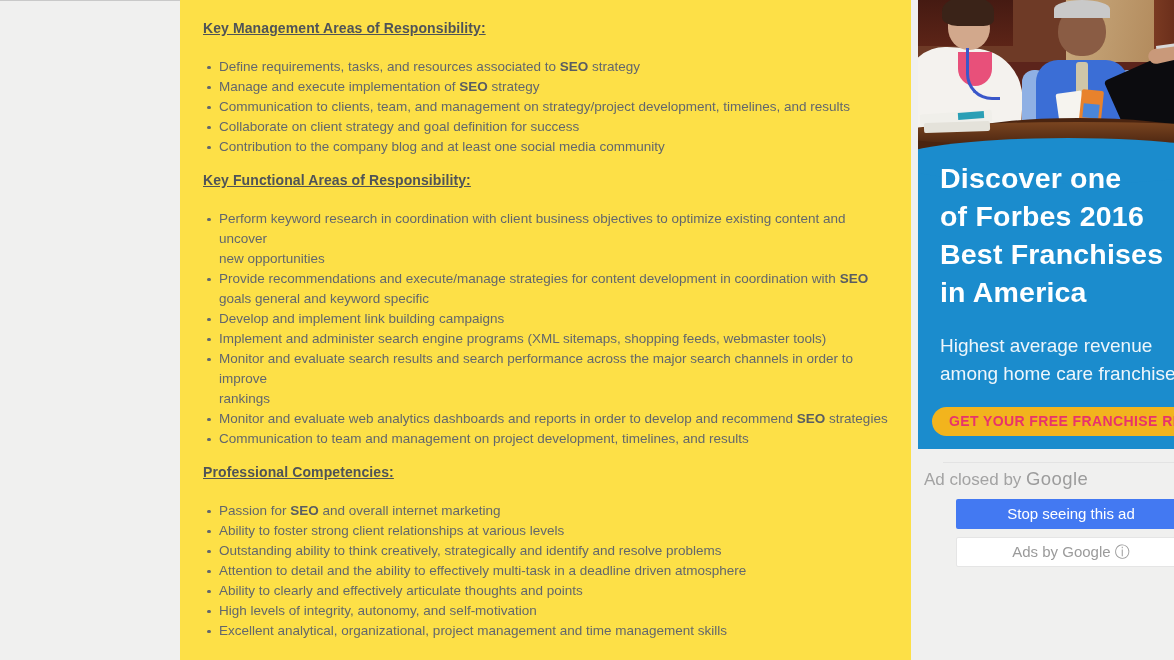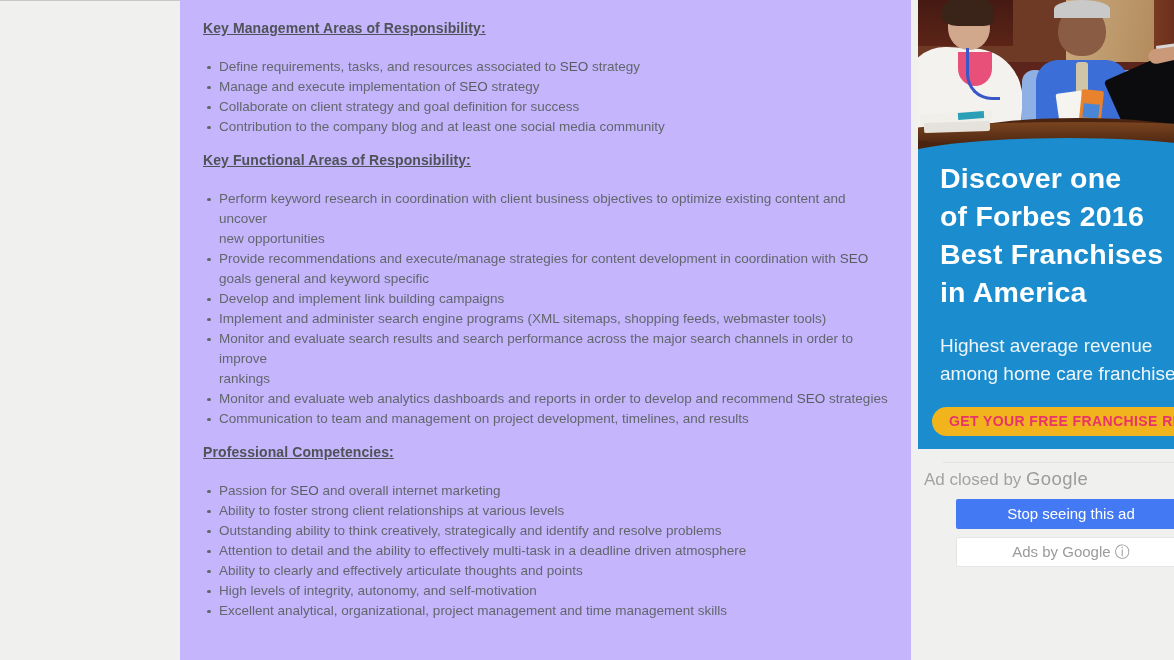--- a/index.html
+++ b/index.html
@@ -10,38 +10,38 @@
     font-family:"Liberation Sans","DejaVu Sans",sans-serif;
   }
   
   .top-strip { position:absolute; left:0; top:0; width:181px; height:1px; background:#c9c9c9; }
   .underline-frag { position:absolute; left:190px; top:0; width:83px; height:2px; background:#8f9398; }
   .link-descender { position:absolute; left:272px; top:0; width:2px; height:4px; background:#5b5fd0; }
   .icon-sliver { position:absolute; top:0; height:4px; background:#c7c7c7; }
   
   #content {
     position:absolute; left:180px; top:0; width:731px; height:660px;
-    background:#c4b5fd; padding:21px 28px 0 23px;
+    background:#fde047; padding:21px 28px 0 23px;
   }
   .sec-heading {
     font-size:14px; font-weight:bold; color:#4f5357;
     text-decoration:underline; line-height:14px; margin-top:16px;
     letter-spacing:0.1px;
   }
   .sec-heading:first-child { margin-top:0; }
   ul.bullets { list-style:none; margin:22px 0 0 0; width:690px; }
   ul.bullets li {
     position:relative; padding-left:16px;
     font-size:13.5px; line-height:20px; color:#63676c;
   }
   ul.bullets li::before {
     content:""; position:absolute; left:4px; top:8.5px;
     width:3.5px; height:3.5px; border-radius:50%; background:#63676c;
   }
-  ul.bullets b { font-weight:normal; color:#595d62; }
+  ul.bullets b { font-weight:bold; color:#595d62; }
   
   #ad {
     position:absolute; left:918px; top:0; width:300px; height:449px;
     background:#1b8ccd; overflow:hidden; cursor:pointer;
   }
   .ad-photo { position:absolute; left:0; top:0; width:300px; height:157px; background:#6e3a26; overflow:hidden; }
   .ph { position:absolute; }
   .ph-bookshelf { left:0; top:0; width:95px; height:46px; background:linear-gradient(180deg,#451a12,#5c2417); }
   .ph-marble { left:148px; top:0; width:118px; height:157px; background:linear-gradient(100deg,#c9aa7e,#b28a5c 70%,#8a5a38); }
   .ph-drape { left:236px; top:0; width:40px; height:120px; background:linear-gradient(90deg,#7a3a22,#5c2415); border-radius:0 0 40% 40%; }
@@ -117,20 +117,21 @@
 <div class="icon-sliver" style="left:815px;width:13px;"></div>
 <div class="icon-sliver" style="left:832px;width:12px;"></div>
 <div class="icon-sliver" style="left:848px;width:24px;"></div>
 <div class="icon-sliver" style="left:878px;width:21px;"></div>
 
 <div id="content">
     <div class="sec-heading">Key Management Areas of Responsibility:</div>
     <ul class="bullets">
       <li><span>Define requirements, tasks, and resources associated to </span><b>SEO</b><span> strategy</span></li>
       <li><span>Manage and execute implementation of </span><b>SEO</b><span> strategy</span></li>
+      <li><span>Communication to clients, team, and management on strategy/project development, timelines, and results</span></li>
       <li><span>Collaborate on client strategy and goal definition for success</span></li>
       <li><span>Contribution to the company blog and at least one social media community</span></li>
     </ul>
     <div class="sec-heading">Key Functional Areas of Responsibility:</div>
     <ul class="bullets">
       <li><span>Perform keyword research in coordination with client business objectives to optimize existing content and uncover</span><br><span>new opportunities</span></li>
       <li><span>Provide recommendations and execute/manage strategies for content development in coordination with </span><b>SEO</b><br><span>goals general and keyword specific</span></li>
       <li><span>Develop and implement link building campaigns</span></li>
       <li><span>Implement and administer search engine programs (XML sitemaps, shopping feeds, webmaster tools)</span></li>
       <li><span>Monitor and evaluate search results and search performance across the major search channels in order to improve</span><br><span>rankings</span></li>

